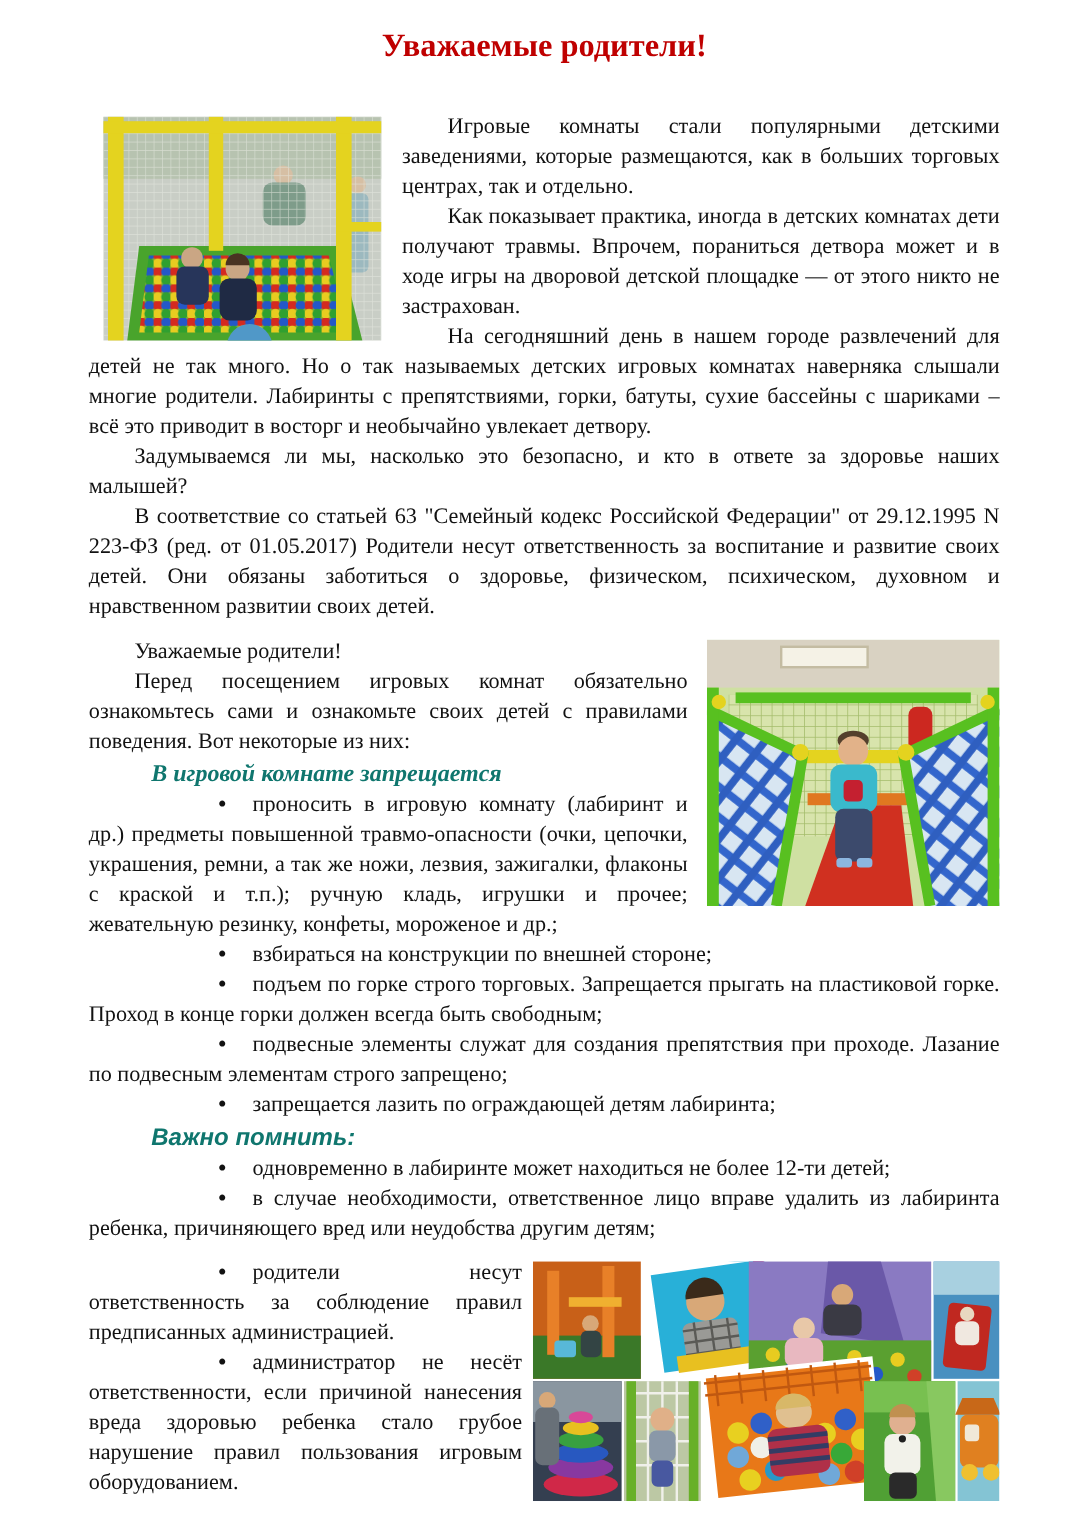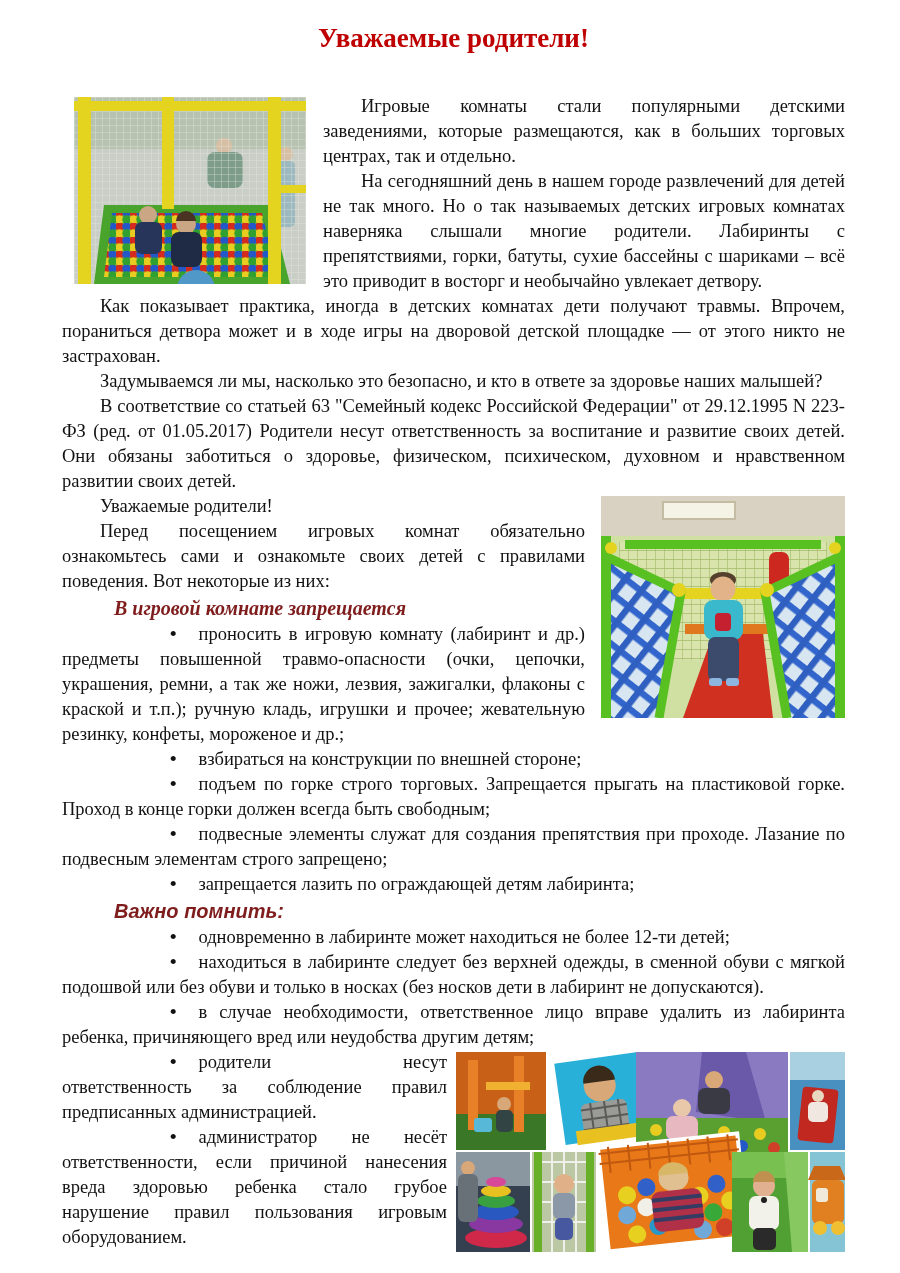--- a/index.html
+++ b/index.html
@@ -12,30 +12,30 @@
   }
   h1.title {
     font-size:27px; line-height:32px; font-weight:bold;
     color:#bf0000; text-align:center; margin:6px 0 40px 0;
   }
   .para { margin:0; text-align:justify; text-indent:38px; }
   .li { margin:0; text-align:justify; text-indent:52px; }
   .li .marker { display:inline-block; margin-right:26px; transform:scale(1.15); }
   h2.rule-head {
     font-size:20px; line-height:26px; margin:1px 0 1px 0;
-    color:#7f1d1d; font-weight:bold; font-style:italic; text-indent:52px;
+    color:#0f766e; font-weight:bold; font-style:italic; text-indent:52px;
     font-family:"Liberation Serif", serif;
   }
   h2.rule-head.sans { font-family:"Liberation Sans", sans-serif; font-size:20px; }
   .photo { overflow:hidden; }
   .photo svg { display:block; width:100%; height:100%; }
   .photo-ballpit  { float:left;  width:232px; height:187px; margin:3px 17px 8px 12px; }
   .photo-structure{ float:right; width:244px; height:222px; margin:2px 0 6px 16px; }
   .photo-collage  { float:right; width:389px; height:200px; margin:2px 0 0 9px; }
-  section { margin:0; }
+  section { margin:12px; }
 </style>
 </head>
 <body>
 
 <div class="page">
 
   <h1 class="title">Уважаемые родители!</h1>
 
   <section>
     <div class="photo photo-ballpit">
@@ -68,22 +68,22 @@
         <rect x="97" y="135" width="31" height="35" rx="8" fill="#1f2a44"></rect>
         <circle cx="122" cy="192" r="19" fill="#5098c8"></circle>
         <rect x="4" y="0" width="13" height="187" fill="#e4d31f"></rect>
         <rect x="88" y="0" width="12" height="112" fill="#e4d31f"></rect>
         <rect x="194" y="0" width="13" height="187" fill="#e4d31f"></rect>
         <rect x="0" y="4" width="232" height="10" fill="#e4d31f"></rect>
         <rect x="194" y="88" width="38" height="8" fill="#e4d31f"></rect>
       </svg>
     </div>
     <p class="para">Игровые комнаты стали популярными детскими заведениями, которые размещаются, как в больших торговых центрах, так и отдельно.</p>
+    <p class="para">Как показывает практика, иногда в детских комнатах дети получают травмы. Впрочем, пораниться детвора может и в ходе игры на дворовой детской площадке — от этого никто не застрахован.</p>
     <p class="para">На сегодняшний день в нашем городе развлечений для детей не так много. Но о так называемых детских игровых комнатах наверняка слышали многие родители. Лабиринты с препятствиями, горки, батуты, сухие бассейны с шариками – всё это приводит в восторг и необычайно увлекает детвору.</p>
-    <p class="para">Как показывает практика, иногда в детских комнатах дети получают травмы. Впрочем, пораниться детвора может и в ходе игры на дворовой детской площадке — от этого никто не застрахован.</p>
     <p class="para">Задумываемся ли мы, насколько это безопасно, и кто в ответе за здоровье наших малышей?</p>
     <p class="para">В соответствие со статьей 63 "Семейный кодекс Российской Федерации" от 29.12.1995 N 223-ФЗ (ред. от 01.05.2017) Родители несут ответственность за воспитание и развитие своих детей. Они обязаны заботиться о здоровье, физическом, психическом, духовном и нравственном развитии своих детей.</p>
   </section>
 
   <section>
     <div class="photo photo-structure">
       <svg viewBox="0 0 244 222" preserveAspectRatio="none" aria-hidden="true">
         <defs>
           <pattern id="ps-straps" width="20" height="20" patternUnits="userSpaceOnUse" patternTransform="rotate(38)">
             <rect width="20" height="20" fill="#d8e6f2"></rect>
@@ -128,21 +128,20 @@
 
     <h2 class="rule-head">В игровой комнате запрещается</h2>
     <p class="li"><span class="marker">•</span><span>проносить в игровую комнату (лабиринт и др.) предметы повышенной травмо-опасности (очки, цепочки, украшения, ремни, а так же ножи, лезвия, зажигалки, флаконы с краской и т.п.); ручную кладь, игрушки и прочее; жевательную резинку, конфеты, мороженое и др.;</span></p>
     <p class="li"><span class="marker">•</span><span>взбираться на конструкции по внешней стороне;</span></p>
     <p class="li"><span class="marker">•</span><span>подъем по горке строго торговых. Запрещается прыгать на пластиковой горке. Проход в конце горки должен всегда быть свободным;</span></p>
     <p class="li"><span class="marker">•</span><span>подвесные элементы служат для создания препятствия при проходе. Лазание по подвесным элементам строго запрещено;</span></p>
     <p class="li"><span class="marker">•</span><span>запрещается лазить по ограждающей детям лабиринта;</span></p>
 
     <h2 class="rule-head sans">Важно помнить:</h2>
     <p class="li"><span class="marker">•</span><span>одновременно в лабиринте может находиться не более 12-ти детей;</span></p>
-    <p class="li"><span class="marker">•</span><span>находиться в лабиринте следует без верхней одежды, в сменной обуви с мягкой подошвой или без обуви и только в носках (без носков дети в лабиринт не допускаются).</span></p>
     <p class="li"><span class="marker">•</span><span>в случае необходимости, ответственное лицо вправе удалить из лабиринта ребенка, причиняющего вред или неудобства другим детям;</span></p>
   </section>
 
   <section>
     <div class="photo photo-collage">
       <svg viewBox="0 0 389 200" preserveAspectRatio="none" aria-hidden="true">
         <rect width="389" height="200" fill="#ffffff"></rect>
 
         <g>
           <rect x="0" y="0" width="90" height="98" fill="#c86018"></rect>

